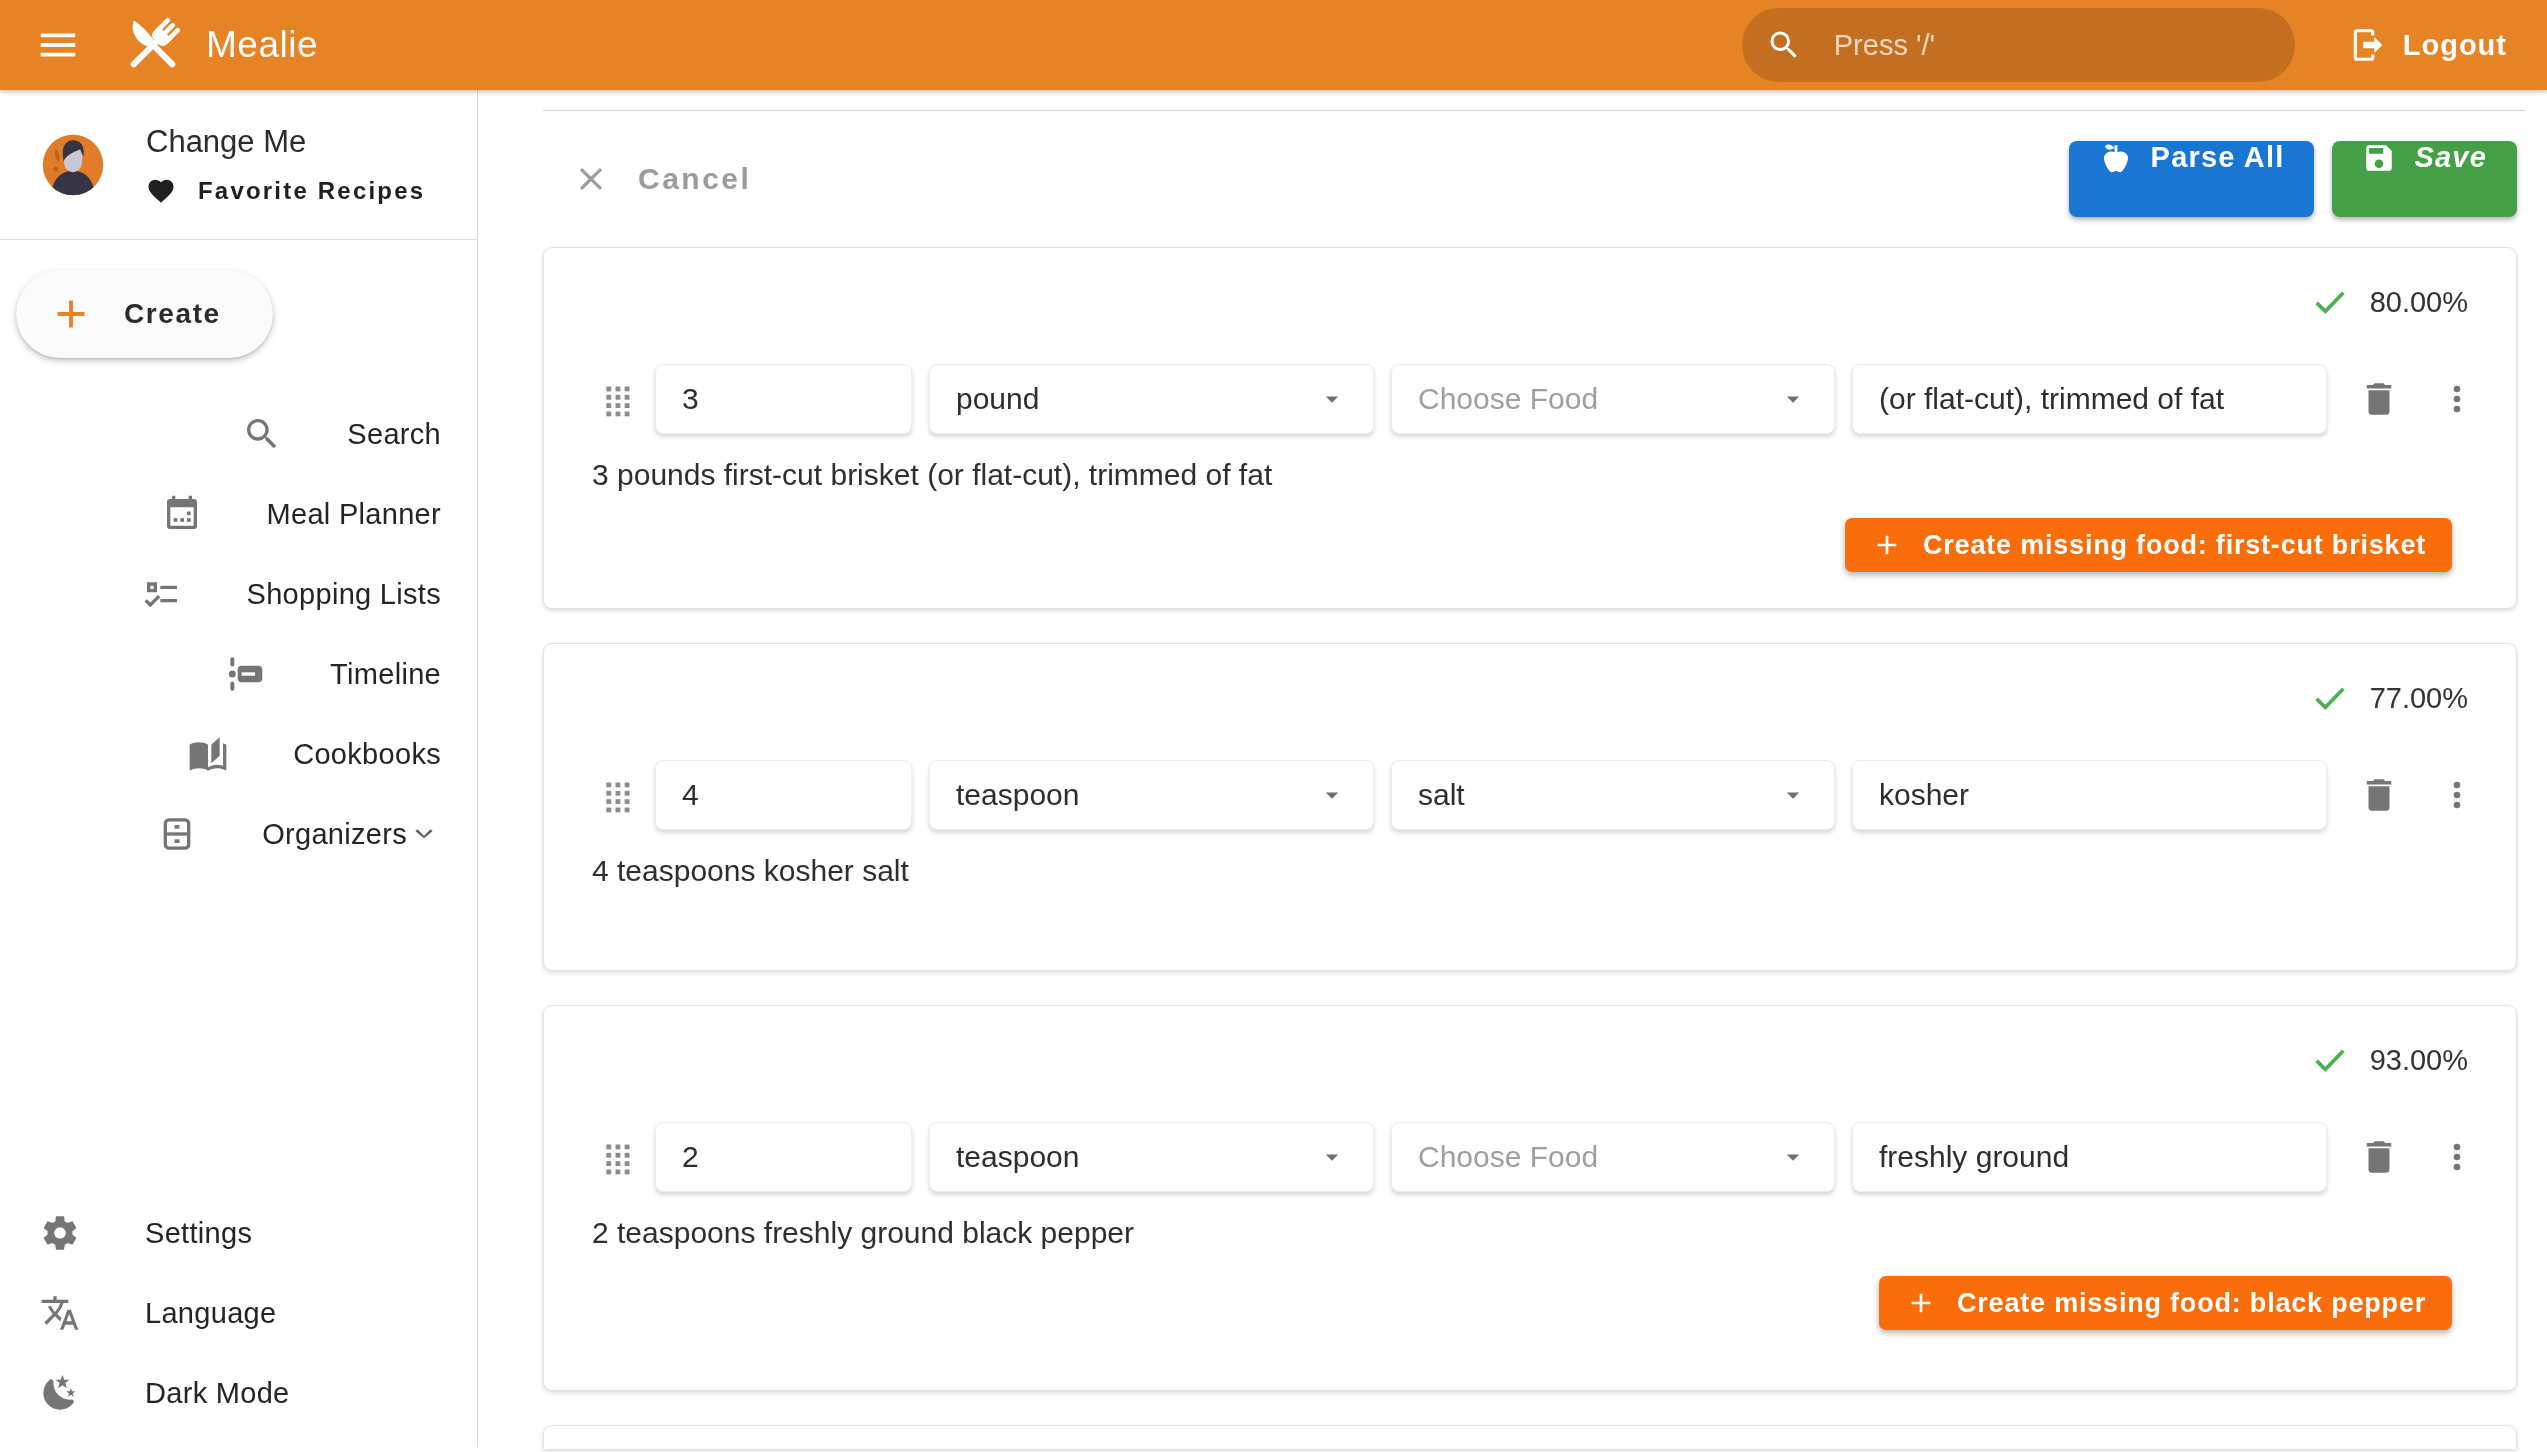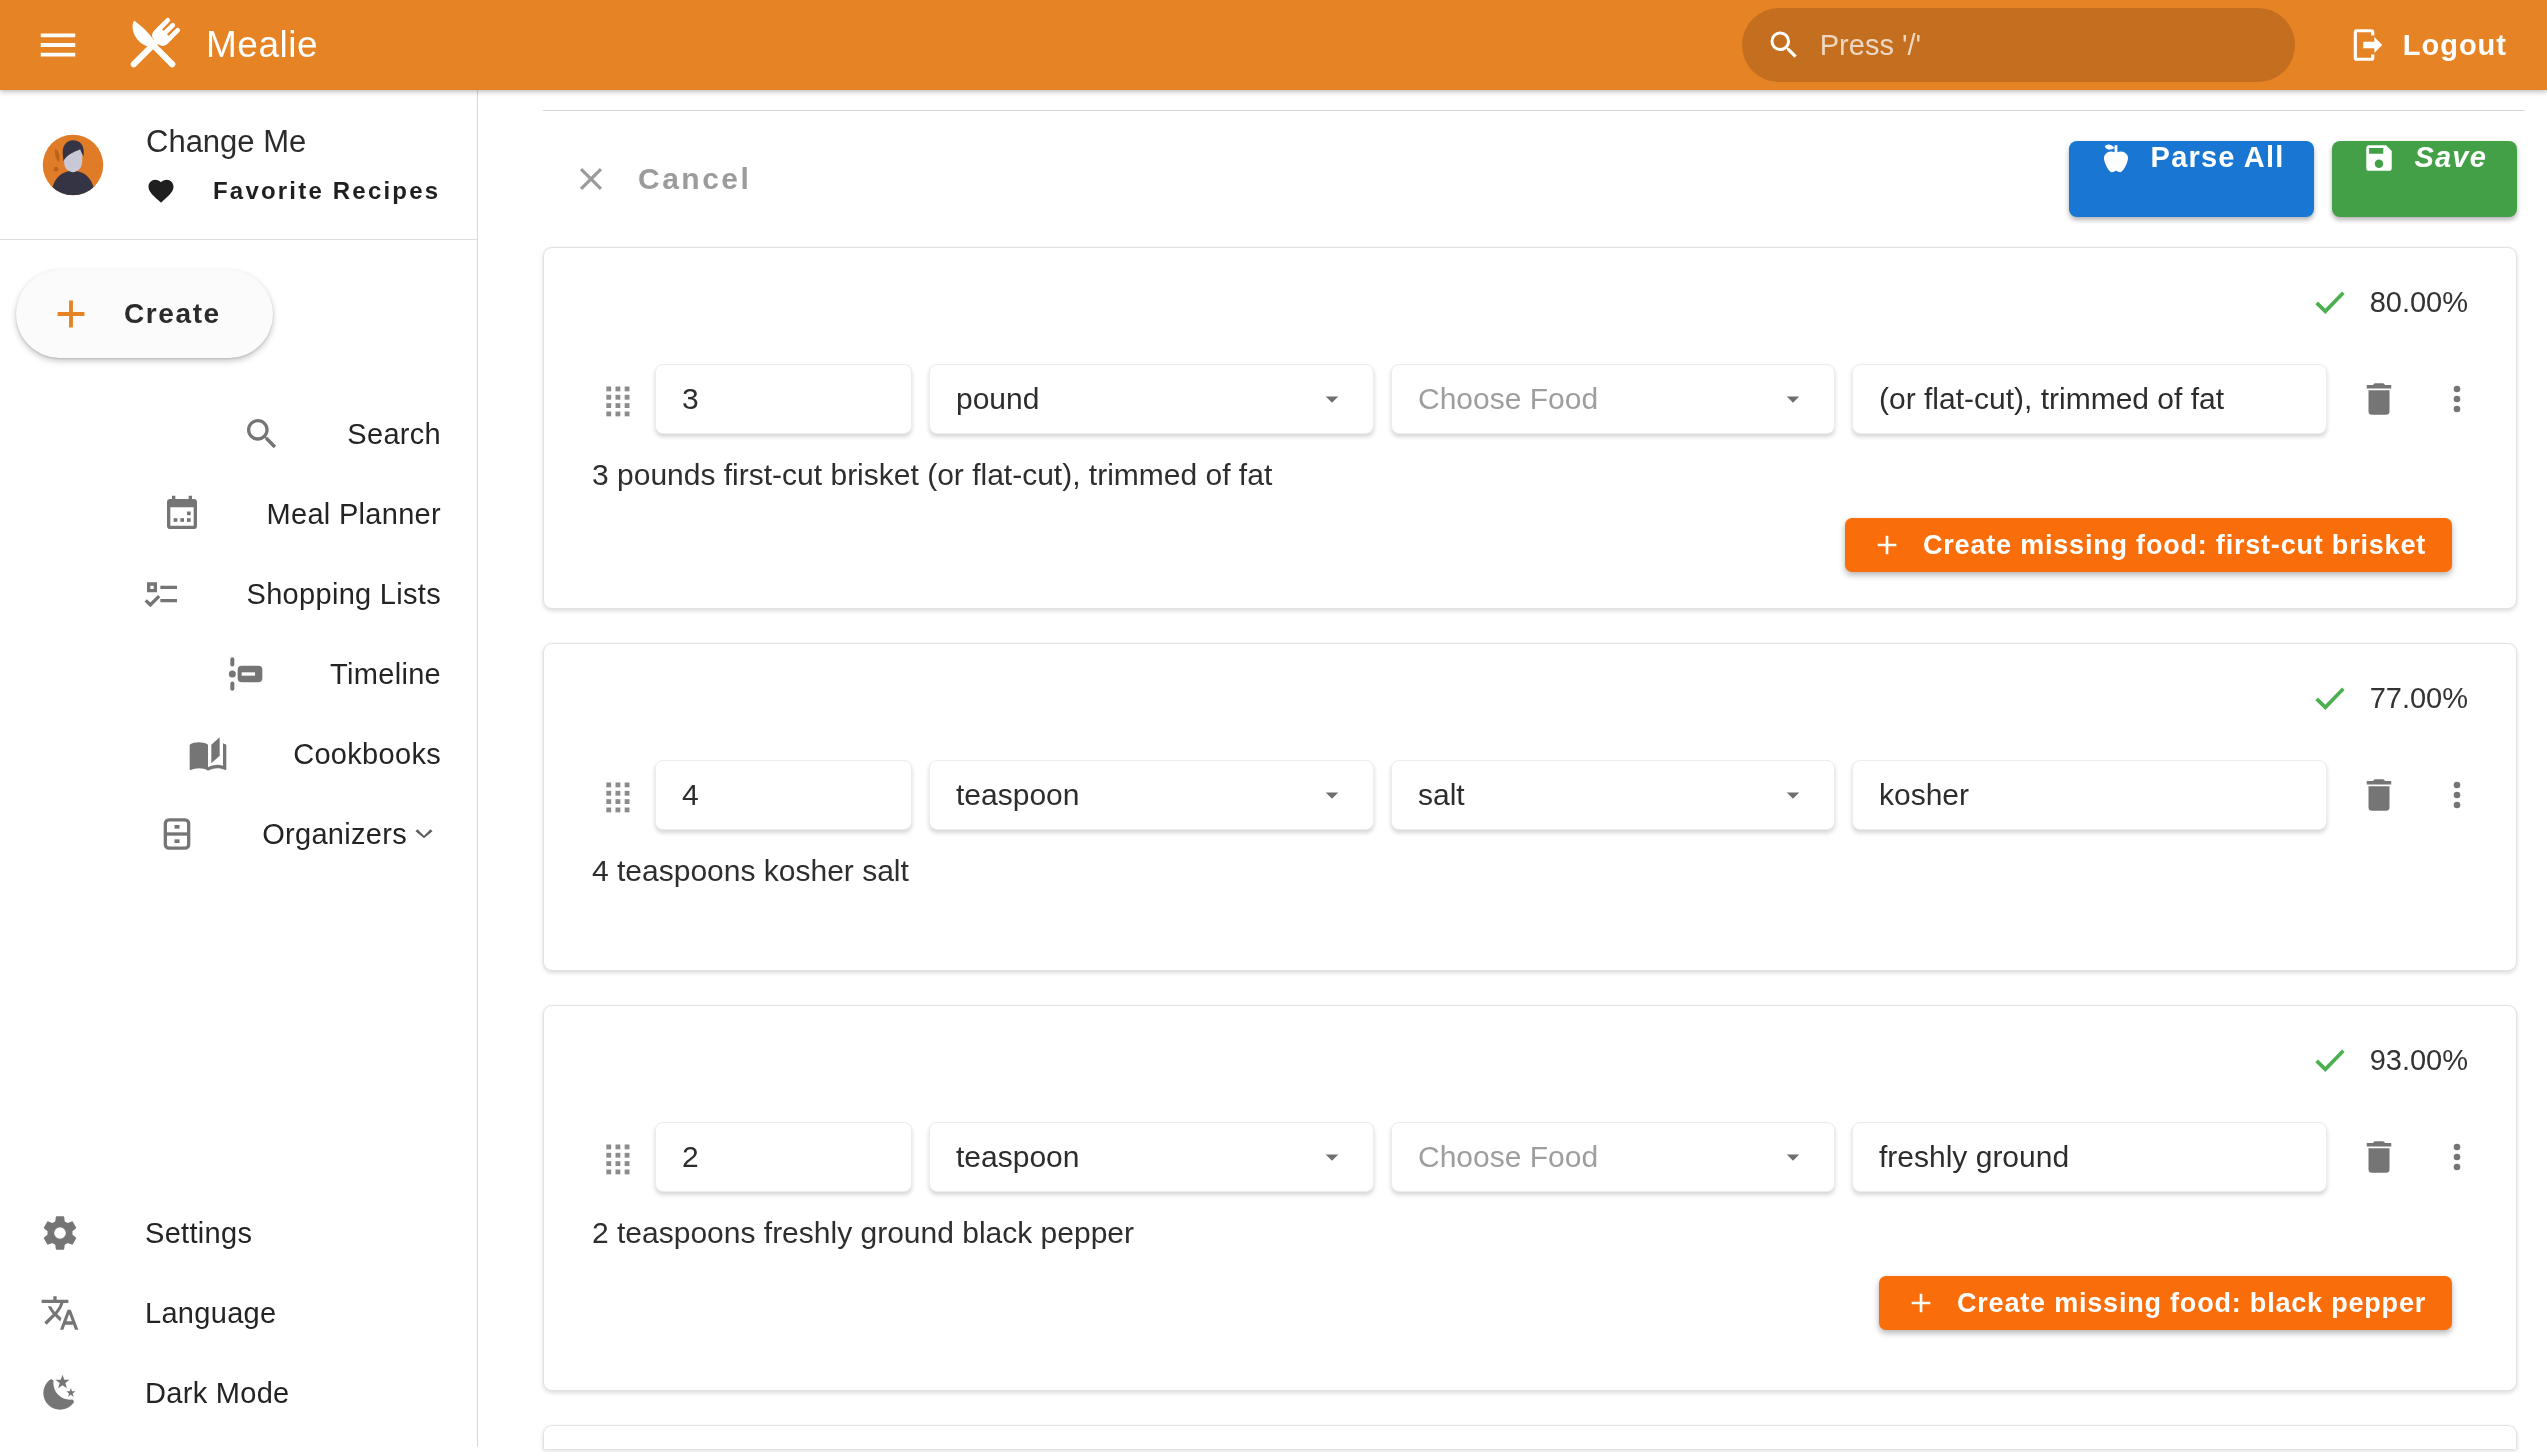--- a/index.html
+++ b/index.html
@@ -21,33 +21,33 @@
   .app-header{position:absolute;left:0;top:0;width:2547px;height:90px;background:var(--primary);
     display:flex;align-items:center;padding:0 30px;box-shadow:0 2px 5px rgba(0,0,0,.25);z-index:10;}
   .icon-btn{background:none;border:none;cursor:pointer;display:flex;align-items:center;justify-content:center;}
   .hamburger{width:56px;height:56px;color:#fff;}
   .logo{margin-left:34px;color:#fff;}
   .app-title{color:#fff;font-size:37px;font-weight:400;letter-spacing:0.5px;margin-left:20px;}
   .header-spacer{flex:1;}
   .search-pill{width:553px;height:74px;border-radius:37px;background:rgba(0,0,0,.15);
     display:flex;align-items:center;padding:0 24px;margin-right:44px;}
   .search-pill input{flex:1;background:transparent;border:none;outline:none;color:#fff;
-    font-size:29px;margin-left:18px;font-family:inherit;}
+    font-size:29px;margin-left:32px;font-family:inherit;}
   .search-pill input::placeholder{color:rgba(255,255,255,.72);}
   .logout-btn{display:flex;align-items:center;gap:16px;color:#fff;background:none;border:none;
     font-family:inherit;font-size:29px;font-weight:700;letter-spacing:1px;cursor:pointer;height:70px;padding:0 10px;}
 
   
   .sidebar{position:absolute;left:0;top:90px;width:478px;height:1357px;background:#fff;
     border-right:1px solid #d9d9d9;display:flex;flex-direction:column;}
   .user-block{display:flex;align-items:center;padding:30px 20px 30px 40px;height:149px;}
   .avatar{width:66px;height:66px;border-radius:50%;overflow:hidden;flex:none;}
   .user-text{margin-left:40px;}
   .user-name{font-size:31px;color:#2b2b2b;}
-  .user-fav{display:flex;align-items:center;gap:37px;margin-top:16px;color:#1f1f1f;}
+  .user-fav{display:flex;align-items:center;gap:22px;margin-top:16px;color:#1f1f1f;}
   .user-fav .fav-label{font-size:24px;font-weight:700;letter-spacing:2.2px;}
   .sidebar-divider{height:1px;background:#dedede;width:100%;}
   .create-btn{margin:30px 0 10px 16px;width:257px;height:88px;border-radius:44px;background:#fbfbfb;
     border:none;box-shadow:0 3px 6px rgba(0,0,0,.22),0 1px 2px rgba(0,0,0,.12);display:flex;align-items:center;
     padding:0 0 0 32px;gap:30px;cursor:pointer;font-family:Liberation Sans, sans-serif;}
   .create-btn .plus{color:var(--primary);}
   .create-btn .create-label{font-size:28px;font-weight:700;letter-spacing:1.6px;color:#2b2b2b;}
   .nav-list{display:flex;flex-direction:column;margin-top:26px;align-items:flex-end;}
   .nav-item{height:80px;display:flex;align-items:center;padding:0 36px 0 40px;cursor:pointer;background:none;border:none;font-family:inherit;text-align:left;}
   .nav-item .nav-icon{color:var(--icon-gray);width:40px;height:40px;flex:none;}

